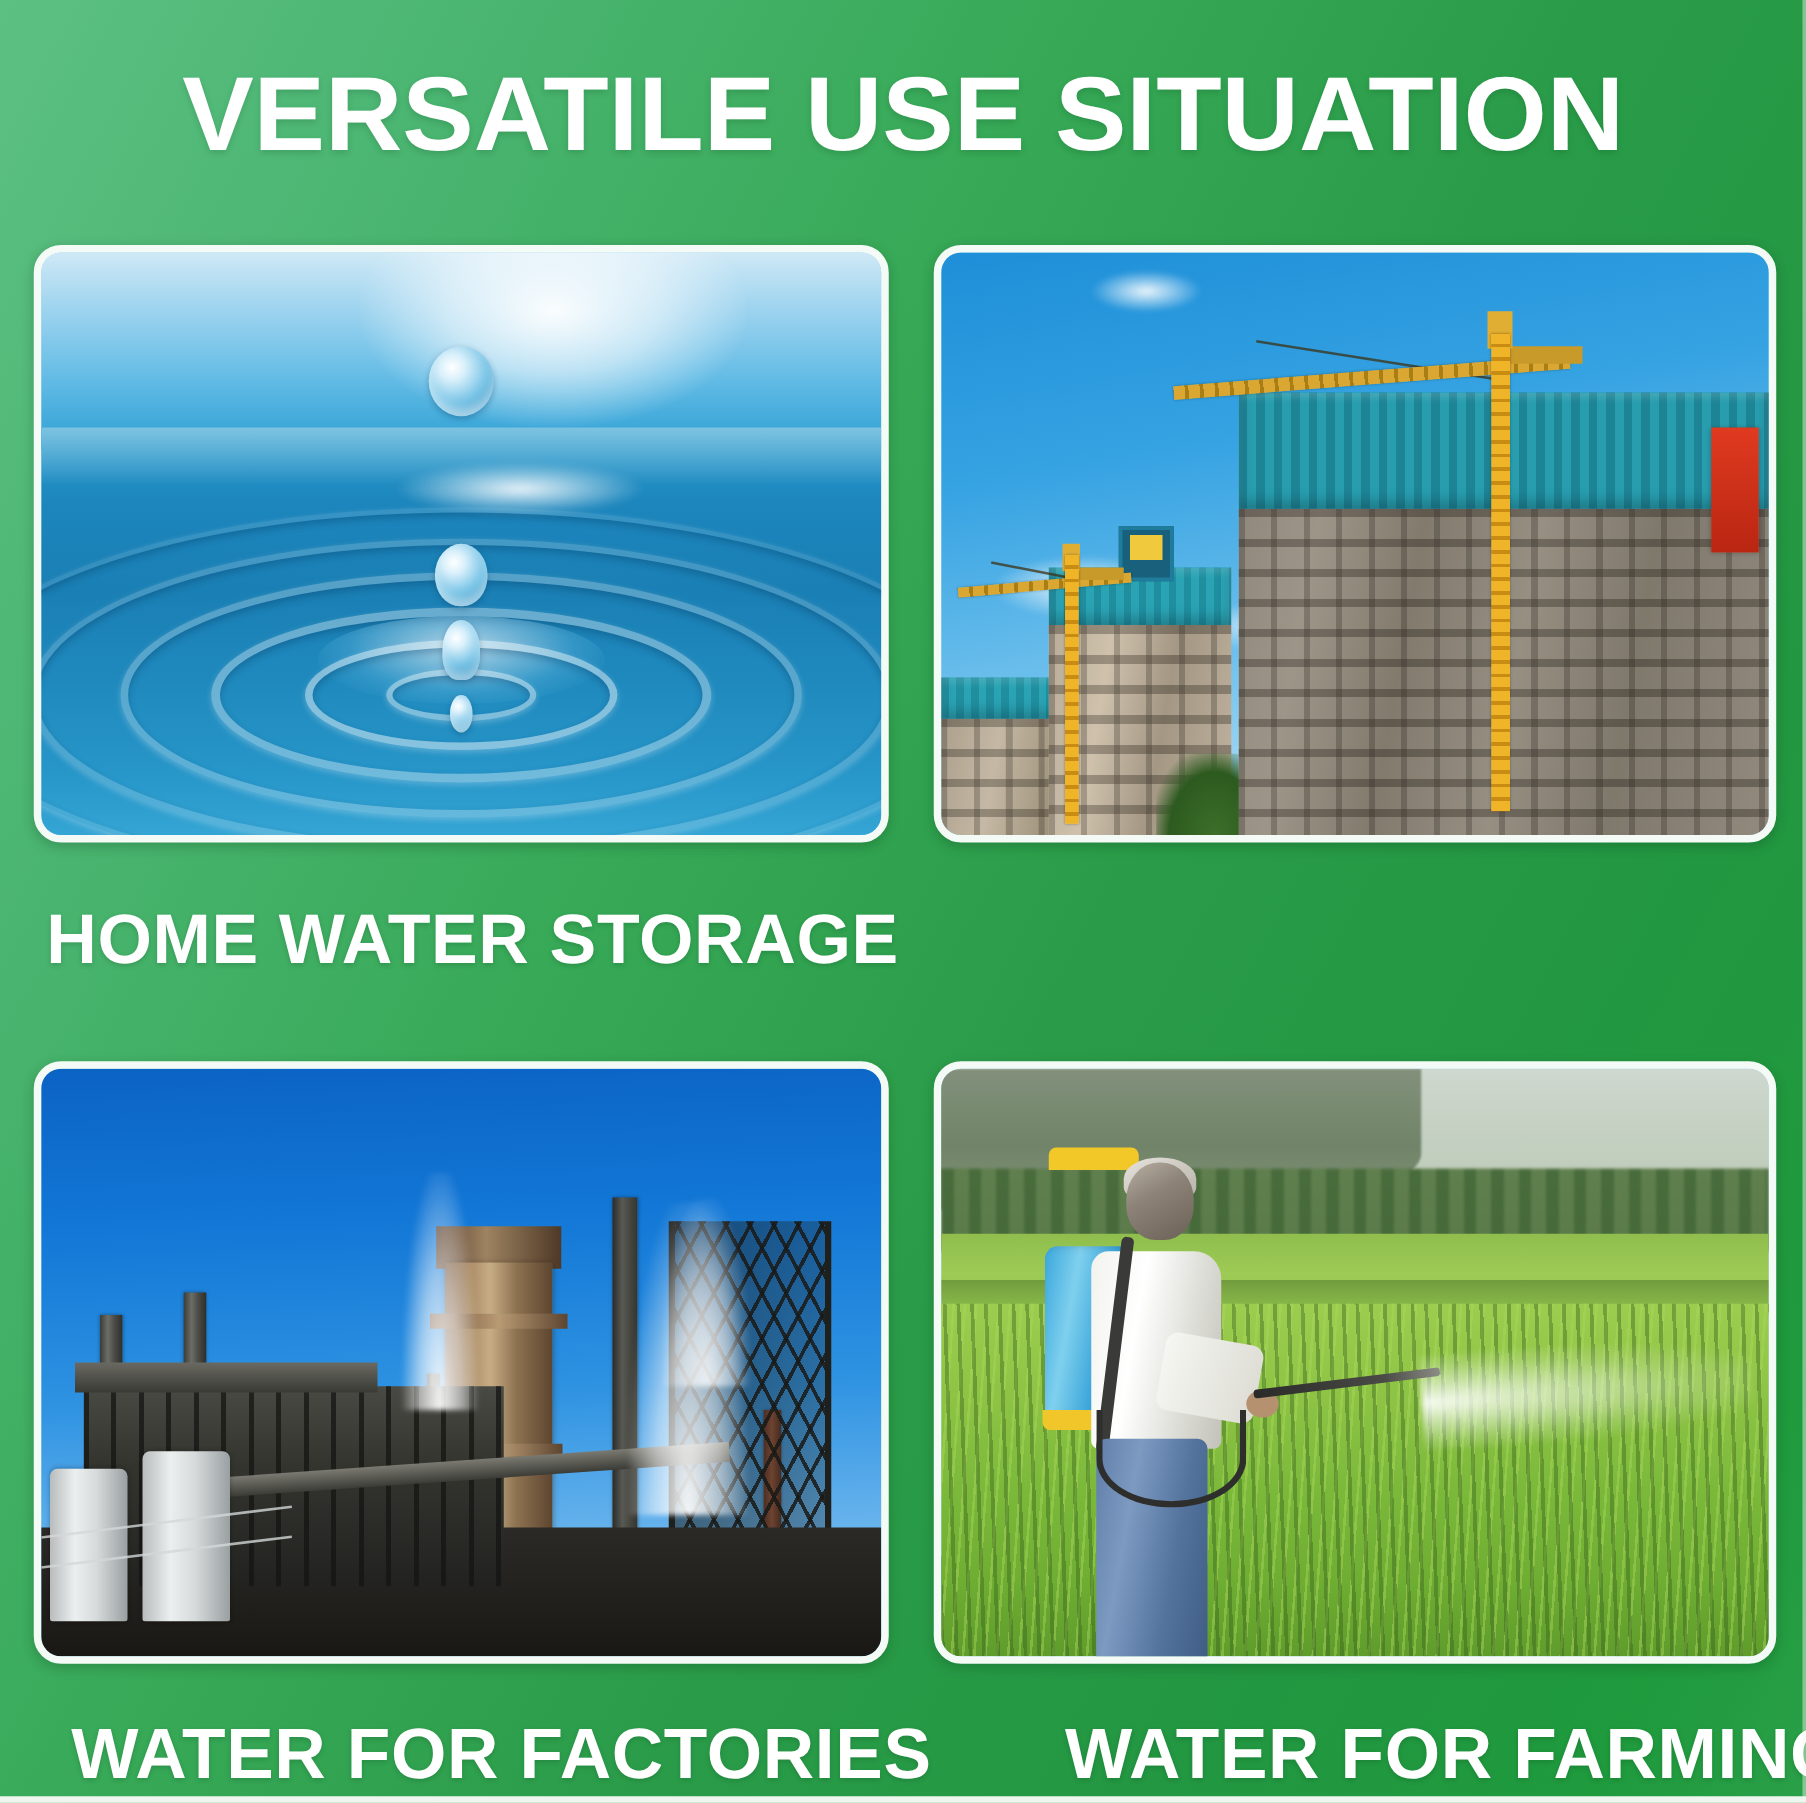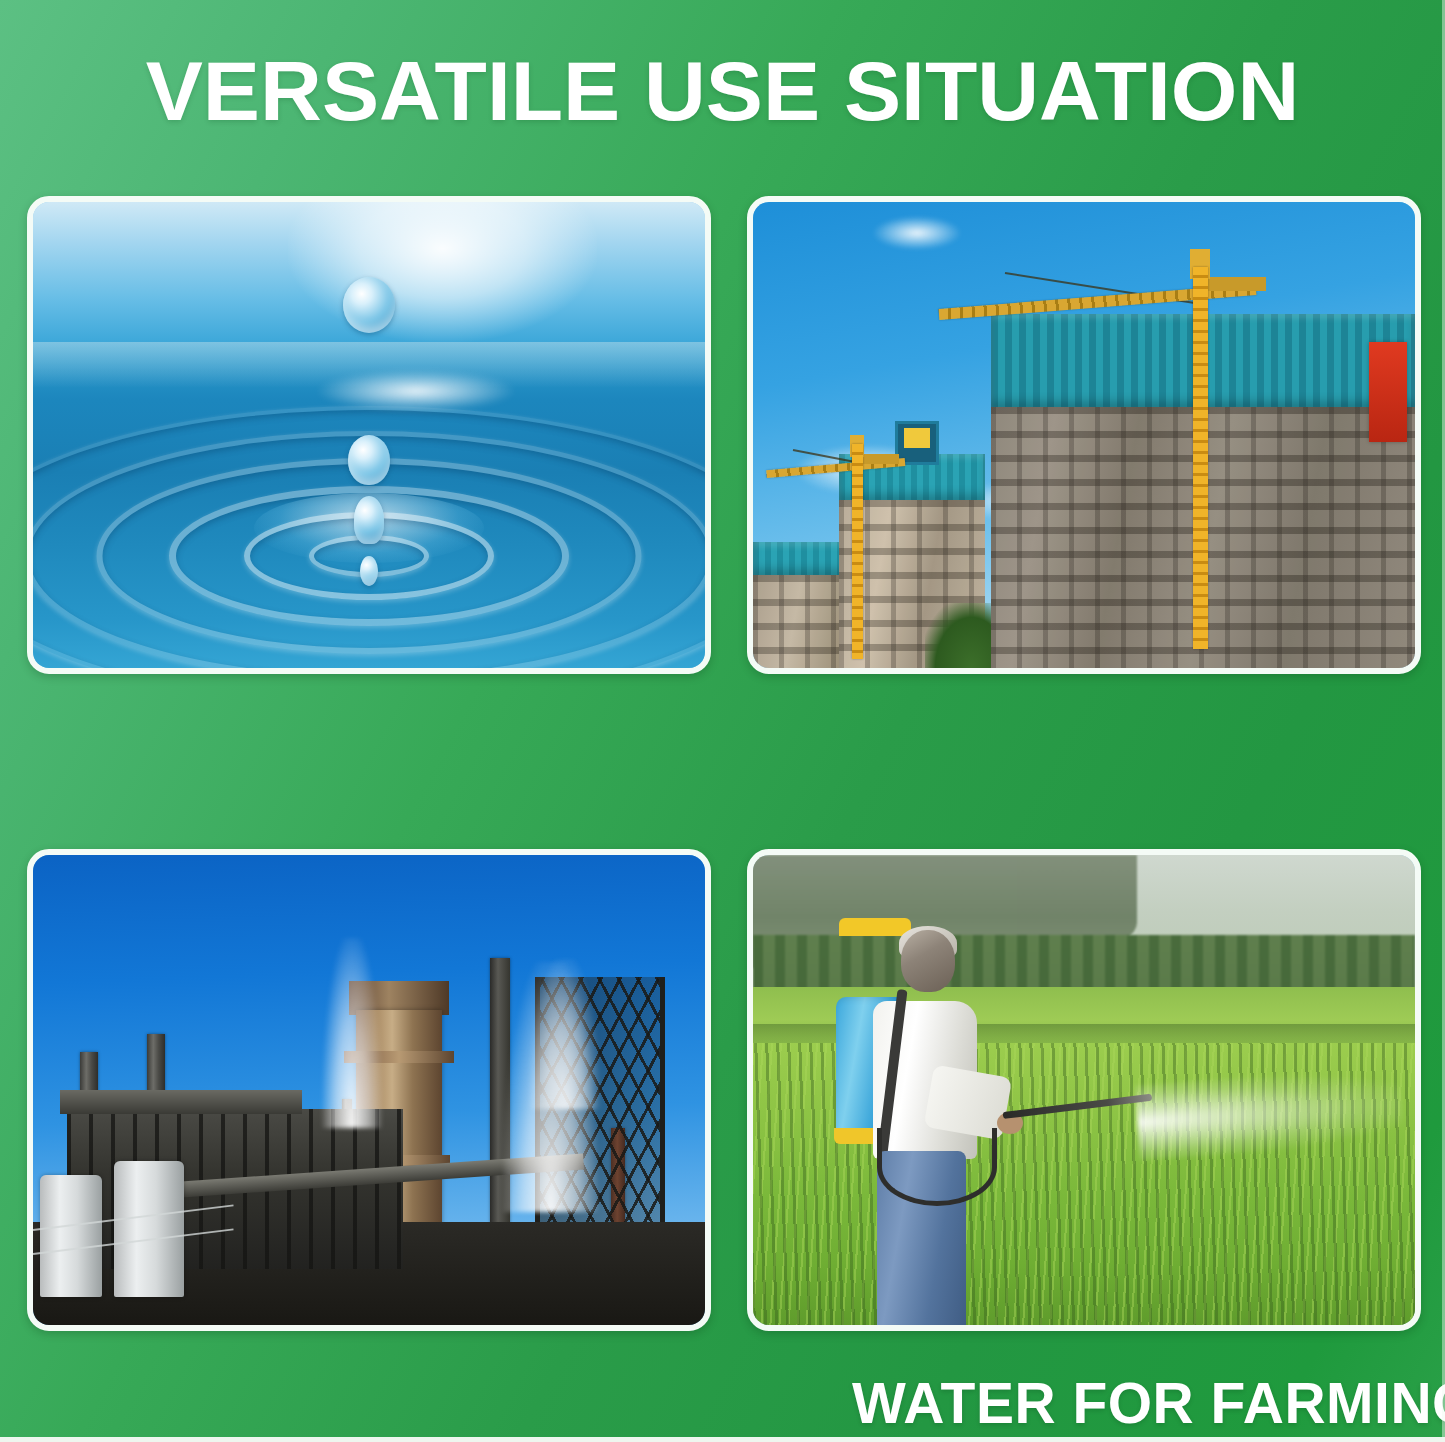--- a/index.html
+++ b/index.html
@@ -451,20 +451,21 @@
       <div class="ripple r3"></div>
       <div class="w-crest"></div>
       <div class="ripple r2"></div>
       <div class="ripple r1"></div>
       <div class="drop d-air"></div>
       <div class="drop d-mid"></div>
       <div class="drop d-col"></div>
       <div class="drop d-low"></div>
     </div>
   </div>
+  <div class="caption" id="cap-water">HOME WATER STORAGE</div>
 
   <div class="panel" id="panel-construction">
     <div class="scene">
       <div class="c-sky"></div>
       <div class="cloud cl1"></div>
       <div class="cloud cl2"></div>
       <div class="cloud cl3"></div>
 
       <div class="tower" id="c-left">
         <div class="facade"></div>
@@ -522,20 +523,21 @@
       <div class="tank" id="t1"></div>
       <div class="tank" id="t2"></div>
       <div class="wire" id="w1"></div>
       <div class="wire" id="w2"></div>
 
       <div class="steam" id="st1"></div>
       <div class="steam" id="st2"></div>
       <div class="steam" id="st3"></div>
     </div>
   </div>
+  <div class="caption" id="cap-factory">WATER FOR FACTORIES</div>
 
   <div class="panel" id="panel-farming">
     <div class="scene">
       <div class="fa-sky"></div>
       <div class="fa-hill"></div>
       <div class="fa-treeline"></div>
       <div class="fa-field-far"></div>
       <div class="fa-field-band"></div>
       <div class="fa-field"></div>
       <div class="fa-spray"></div>

